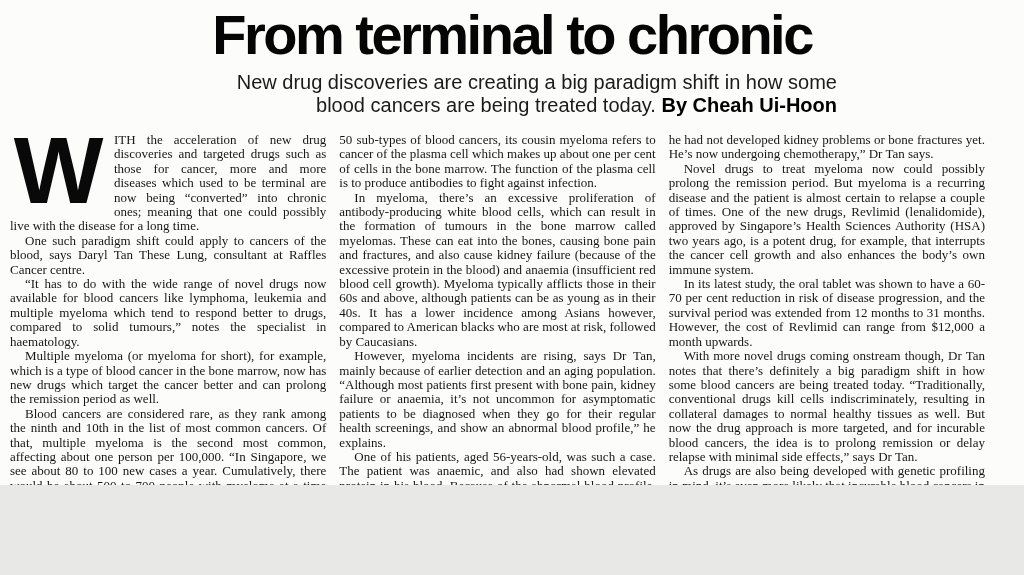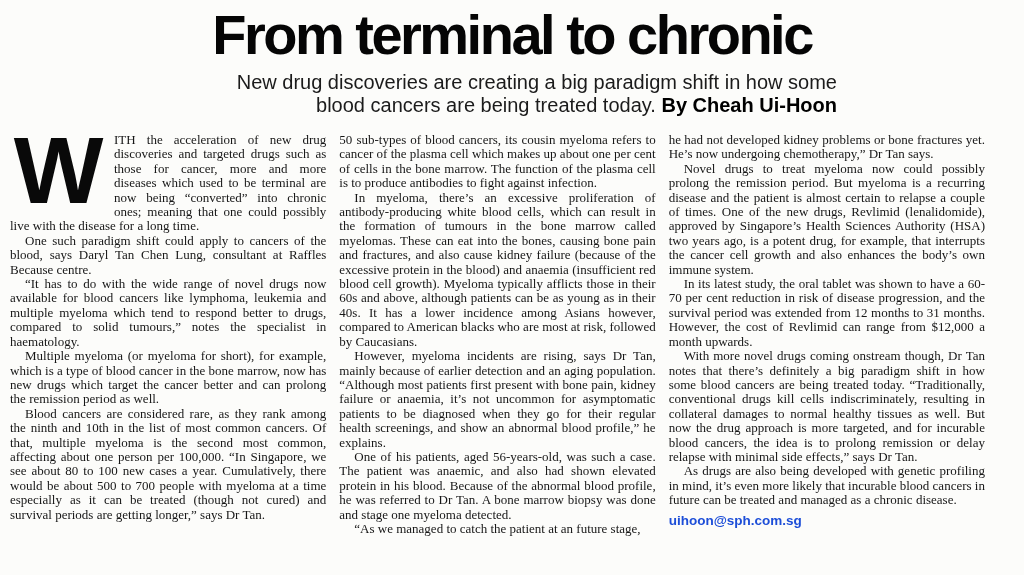--- a/index.html
+++ b/index.html
@@ -1,17 +1,17 @@
 <!DOCTYPE html>
 <html><head>
 <meta charset="utf-8">
 <style>
   html,body{margin:0;padding:0;background:#e8e8e6;}
   .page{
-    width:1024px;height:575px;
+    width:1024px;height:485px;
     background:#fcfcfa;
     color:#131313;
     overflow:hidden;
     position:relative;
     font-family:"Liberation Serif",serif;
     box-sizing:border-box;
   }
   .headline{
     margin:6px 0 0 0;
     text-align:center;
@@ -80,21 +80,21 @@
     <span class="byline">By Cheah Ui-Hoon</span>
   </p>
 
   <div class="cols">
 
     <div class="col">
       <p class="flush">
         <span class="dropcap">W</span>
         <span>ITH the acceleration of new drug discoveries and targeted drugs such as those for cancer, more and more diseases which used to be terminal are now being “converted” into chronic ones; meaning that one could possibly live with the disease for a long time.</span>
       </p>
-      <p>One such paradigm shift could apply to cancers of the blood, says Daryl Tan Chen Lung, consultant at Raffles Because centre.</p>
+      <p>One such paradigm shift could apply to cancers of the blood, says Daryl Tan These Lung, consultant at Raffles Cancer centre.</p>
       <p>“It has to do with the wide range of novel drugs now available for blood cancers like lymphoma, leukemia and multiple myeloma which tend to respond better to drugs, compared to solid tumours,” notes the specialist in haematology.</p>
       <p>Multiple myeloma (or myeloma for short), for example, which is a type of blood cancer in the bone marrow, now has new drugs which target the cancer better and can prolong the remission period as well.</p>
       <p>Blood cancers are considered rare, as they rank among the ninth and 10th in the list of most common cancers. Of that, multiple myeloma is the second most common, affecting about one person per 100,000. “In Singapore, we see about 80 to 100 new cases a year. Cumulatively, there would be about 500 to 700 people with myeloma at a time especially as it can be treated (though not cured) and survival periods are getting longer,” says Dr Tan.</p>
     </div>
 
     <div class="col">
       <p class="flush">50 sub-types of blood cancers, its cousin myeloma refers to cancer of the plasma cell which makes up about one per cent of cells in the bone marrow. The function of the plasma cell is to produce antibodies to fight against infection.</p>
       <p>In myeloma, there’s an excessive proliferation of antibody-producing white blood cells, which can result in the formation of tumours in the bone marrow called myelomas. These can eat into the bones, causing bone pain and fractures, and also cause kidney failure (because of the excessive protein in the blood) and anaemia (insufficient red blood cell growth). Myeloma typically afflicts those in their 60s and above, although patients can be as young as in their 40s. It has a lower incidence among Asians however, compared to American blacks who are most at risk, followed by Caucasians.</p>
       <p>However, myeloma incidents are rising, says Dr Tan, mainly because of earlier detection and an aging population. “Although most patients first present with bone pain, kidney failure or anaemia, it’s not uncommon for asymptomatic patients to be diagnosed when they go for their regular health screenings, and show an abnormal blood profile,” he explains.</p>
       <p>One of his patients, aged 56-years-old, was such a case. The patient was anaemic, and also had shown elevated protein in his blood. Because of the abnormal blood profile, he was referred to Dr Tan. A bone marrow biopsy was done and stage one myeloma detected.</p>

